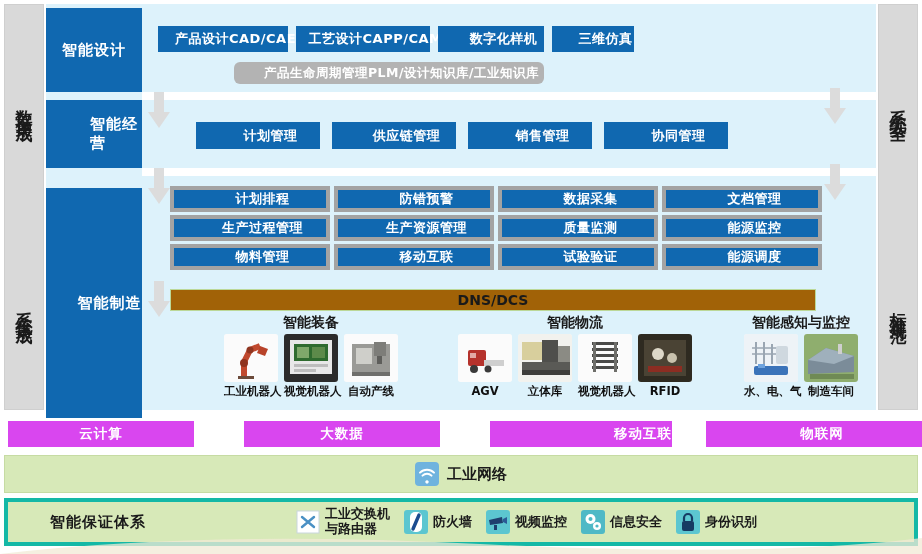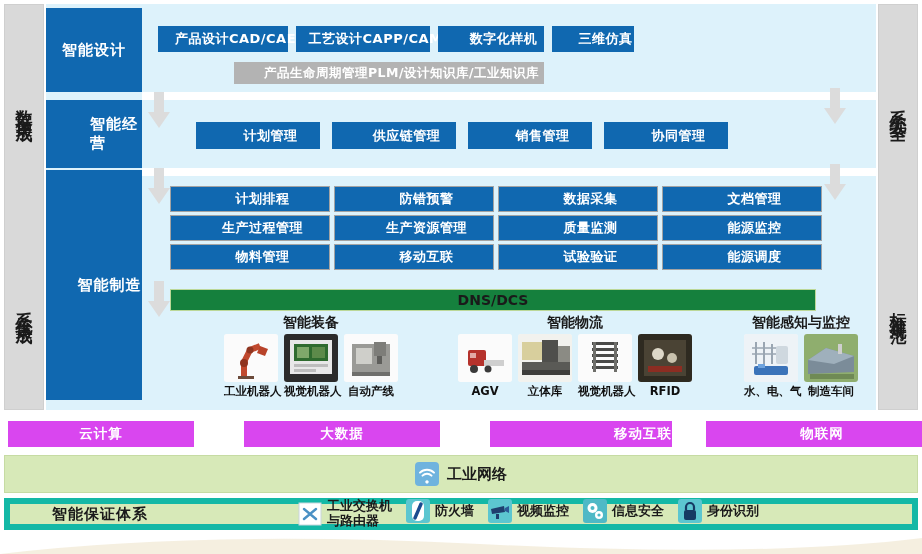--- a/index.html
+++ b/index.html
@@ -36,21 +36,21 @@
 
   
   .cat {
     position: absolute; left: 0; width: 96px;
     background: #1068b0; color: #ffffff;
     display: flex; align-items: center; justify-content: center;
     font-size: 15px; font-weight: 600; letter-spacing: 1px;
   }
   .cat.design  { top: 4px;   height: 84px; }
   .cat.biz     { top: 96px;  height: 68px; padding-left: 44px; }
-  .cat.mfg     { top: 166px; height: 230px; padding-left: 31px; }
+  .cat.mfg     { top: 184px; height: 230px; padding-left: 31px; }
 
   
   .sep { position: absolute; left: 96px; right: 0; height: 8px; background:#ffffff; }
   .sep.s1 { top: 88px; }
   .sep.s2 { top: 164px; }
 
   
   .arrow {
     position: absolute; width: 22px; height: 36px;
     color: #dcdcdc;
@@ -60,51 +60,51 @@
   
   .row { position: absolute; display: flex; gap: 8px; }
 
   .chip {
     background: #1068b0; color: #ffffff;
     display: flex; align-items: center; justify-content: center;
     font-size: 13px; font-weight: 600; white-space: nowrap;
     height: 26px; letter-spacing: .5px; padding-left: 25px;
   }
   .chip.grid {
-    border: 1px solid #a3a3a3;
+    border: 4px solid #a3a3a3;
     height: 26px; font-size: 13px; text-align: center;
   }
   .chip.gray {
     background: #b3b3b3; color: #ffffff; font-weight: 600;
   }
 
   
   #row1 { left: 112px; top: 22px; }
   #row1 .chip:nth-child(1) { width: 130px; }
   #row1 .chip:nth-child(2) { width: 134px; }
   #row1 .chip:nth-child(3) { width: 106px; }
   #row1 .chip:nth-child(4) { width: 82px; }
   #row1b { left: 188px; top: 58px; }
-  #row1b .chip { width: 310px; height: 22px; font-size: 12.5px; }
+  #row1b .chip { width: 310px; height: 22px; font-size: 12.5px; border-radius: 6px; }
 
   
   #row2 { left: 150px; top: 118px; gap: 12px; }
   #row2 .chip { width: 124px; height: 27px; }
 
   
   .mgrid {
     position: absolute; left: 124px; top: 182px;
     display: grid; grid-template-columns: repeat(4, 160px);
     gap: 3px 4px;
   }
 
   
   .dnsbar {
     position: absolute; left: 124px; top: 285px; width: 646px; height: 22px;
-    background: #15803d; border: 1px solid #bcd898;
+    background: #a16207; border: 1px solid #bcd898;
     display: flex; align-items: center; justify-content: center;
     font-size: 14px; font-weight: 600; color: #1a1a1a;
   }
 
   
   .gallery { position: absolute; left: 104px; top: 310px; width: 700px; height: 94px; }
   .gal-group { position: absolute; }
   .gal-title {
     text-align: center; font-size: 14px; font-weight: 600; color: #1a1a1a;
     margin-bottom: 2px; white-space: nowrap;
@@ -136,29 +136,29 @@
   
   .netband {
     position: absolute; left: 4px; top: 455px; width: 914px; height: 38px;
     background: #d7e9b8; border: 1px solid #c6dba3;
     display: flex; align-items: center; justify-content: center; gap: 8px;
   }
   .netband .label { font-size: 15px; font-weight: 700; color: #1a1a1a; }
 
   
   .assurance {
-    position: absolute; left: 4px; top: 498px; width: 914px; height: 32px;
-    background: #d7e9b8; border: 6px solid #14b8a6;
+    position: absolute; left: 4px; top: 498px; width: 914px; height: 48px;
+    background: #d7e9b8; border: 4px solid #14b8a6;
     display: flex; align-items: center;
   }
   .assurance .atitle {
     font-size: 15px; font-weight: 600; color: #1a1a1a; margin-left: 42px;
     letter-spacing: 1px;
   }
-  .aitems { display: flex; align-items: flex-start; gap: 14px; margin-left: 150px; }
+  .aitems { display: flex; align-items: center; gap: 14px; margin-left: 150px; }
   .aitem { display: flex; align-items: center; gap: 5px; }
   .aitem .alabel { font-size: 13px; font-weight: 600; color: #1a1a1a; line-height: 1.15; white-space: nowrap; }
   .aitem .alabel small { display:block; font-size:13px; }
   .micon { width: 24px; height: 24px; display:block; }
   .micon svg { display:block; width:100%; height:100%; }
 
   
   .watermark {
     position: absolute; left: 0; bottom: 0; width: 922px; height: 18px;
     overflow: hidden; pointer-events: none;

